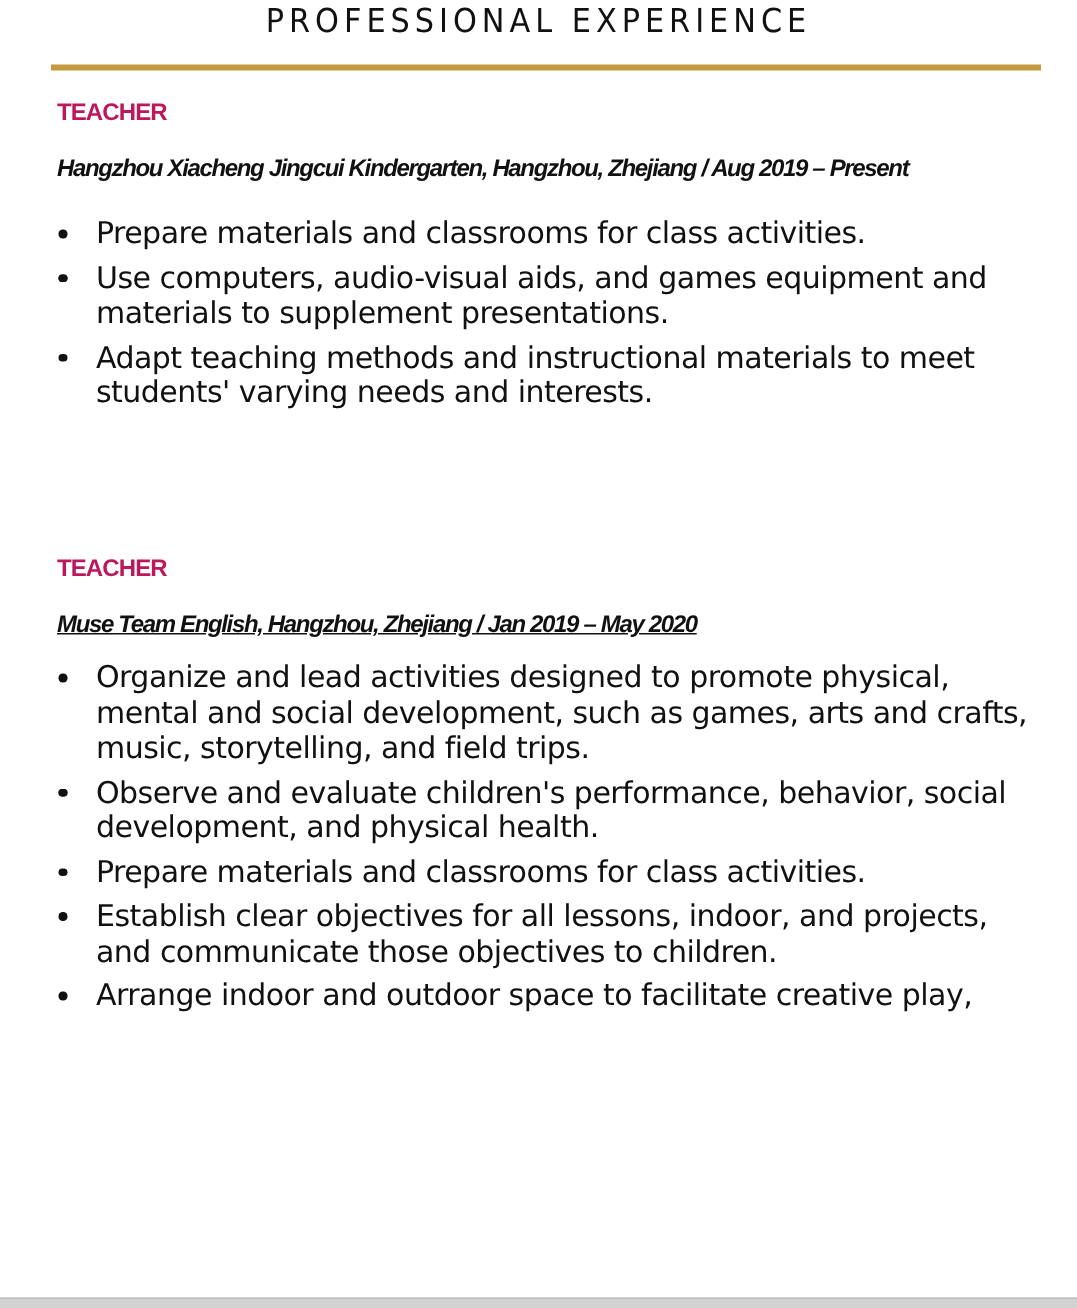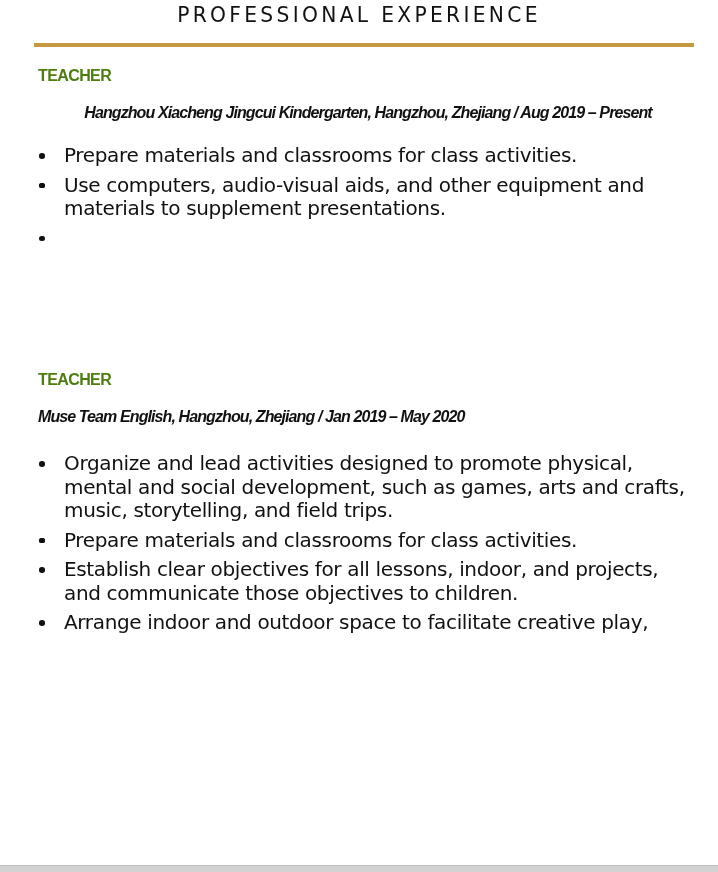--- a/index.html
+++ b/index.html
@@ -11,21 +11,21 @@
     .section-title {
       position: absolute; top: 2px; left: 0; width: 718px; text-align: center;
       font-family: "DejaVu Sans", sans-serif; font-weight: normal;
       font-size: 22px; letter-spacing: 3.6px; color: #111;
       transform: scaleX(0.92); transform-origin: center;
     }
     .rule { position: absolute; left: 34px; top: 43px; width: 660px; height: 4px; background: #c4993f; }
     .job { position: absolute; left: 38px; width: 660px; }
     .job-title {
       font-family: "Liberation Sans", sans-serif; font-weight: bold; font-size: 16px;
-      letter-spacing: -0.6px; color: #4d7c0f; height: 22px; line-height: 22px;
+      letter-spacing: -0.6px; color: #be185d; height: 22px; line-height: 22px;
     }
     .job-sub {
       margin-top: 15px;
       font-family: "Liberation Sans", sans-serif; font-style: italic; font-weight: bold;
       font-size: 16px; letter-spacing: -0.9px; color: #111; line-height: 22px;
     }
     ul.bullets { list-style: none; margin: 0; padding: 0; }
     ul.bullets li {
       position: relative; padding-left: 26px;
       font-family: "DejaVu Sans", sans-serif; font-size: 20px; line-height: 23.5px;
@@ -43,35 +43,36 @@
   </style>
 </head>
 <body>
 
 <div class="page">
   <div class="section-title">PROFESSIONAL EXPERIENCE</div>
   <div class="rule" style="background: rgb(196, 153, 63);"></div>
 
   <div class="job" style="top:65px;">
     <div class="job-title">TEACHER</div>
-    <div class="job-sub" style="margin-top:15px;text-align:center;">Hangzhou Xiacheng Jingcui Kindergarten, Hangzhou, Zhejiang / Aug 2019 – Present</div>
+    <div class="job-sub" style="margin-top:15px;">Hangzhou Xiacheng Jingcui Kindergarten, Hangzhou, Zhejiang / Aug 2019 – Present</div>
     <ul class="bullets" style="margin-top:20px;">
       <li><span class="dot"></span><span>Prepare materials and classrooms for class activities.</span></li>
       <li><span class="dot"></span></li>
-      <li><span class="dot"></span><span>Use computers, audio-visual aids, and other equipment and materials to supplement presentations.</span></li>
-      <li><span class="dot"></span></li>
+      <li><span class="dot"></span><span>Use computers, audio-visual aids, and games equipment and materials to supplement presentations.</span></li>
+      <li><span class="dot"></span><span>Adapt teaching methods and instructional materials to meet students' varying needs and interests.</span></li>
     </ul>
   </div>
 
   <div class="job" style="top:369px;">
     <div class="job-title">TEACHER</div>
-    <div class="job-sub" style="margin-top:15px;">Muse Team English, Hangzhou, Zhejiang / Jan 2019 – May 2020</div>
-    <ul class="bullets" style="margin-top:24px;">
+    <div class="job-sub" style="margin-top:15px;text-decoration:underline;">Muse Team English, Hangzhou, Zhejiang / Jan 2019 – May 2020</div>
+    <ul class="bullets" style="margin-top:12px;">
       <li><span class="dot"></span><span>Organize and lead activities designed to promote physical, mental and social development, such as games, arts and crafts, music, storytelling, and field trips.</span></li>
       <li><span class="dot"></span></li>
+      <li><span class="dot"></span><span>Observe and evaluate children's performance, behavior, social development, and physical health.</span></li>
       <li><span class="dot"></span><span>Prepare materials and classrooms for class activities.</span></li>
       <li><span class="dot"></span><span>Establish clear objectives for all lessons, indoor, and projects, and communicate those objectives to children.</span></li>
       <li><span class="dot"></span><span>Arrange indoor and outdoor space to facilitate creative play,</span></li>
     </ul>
   </div>
 </div>
 
 <div class="bottom-bar"></div>
 
 </body></html>

